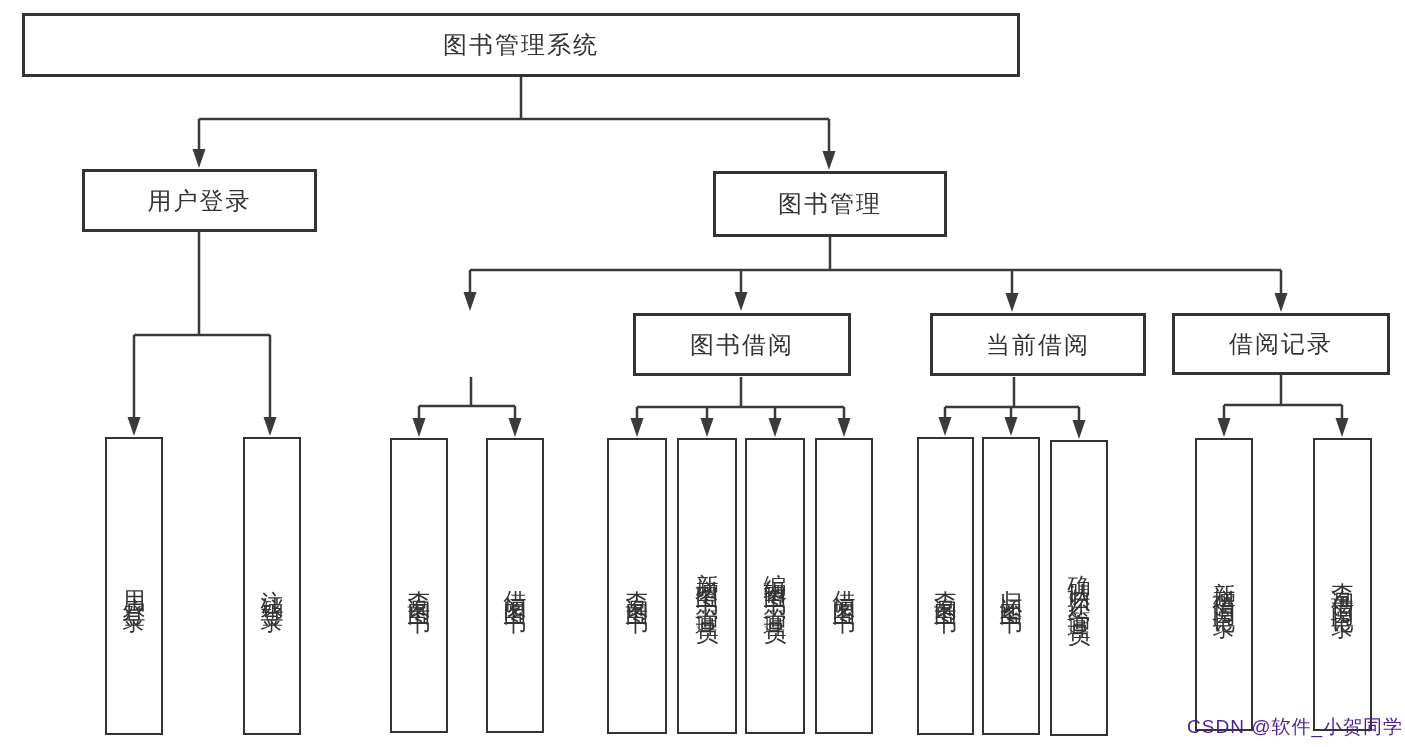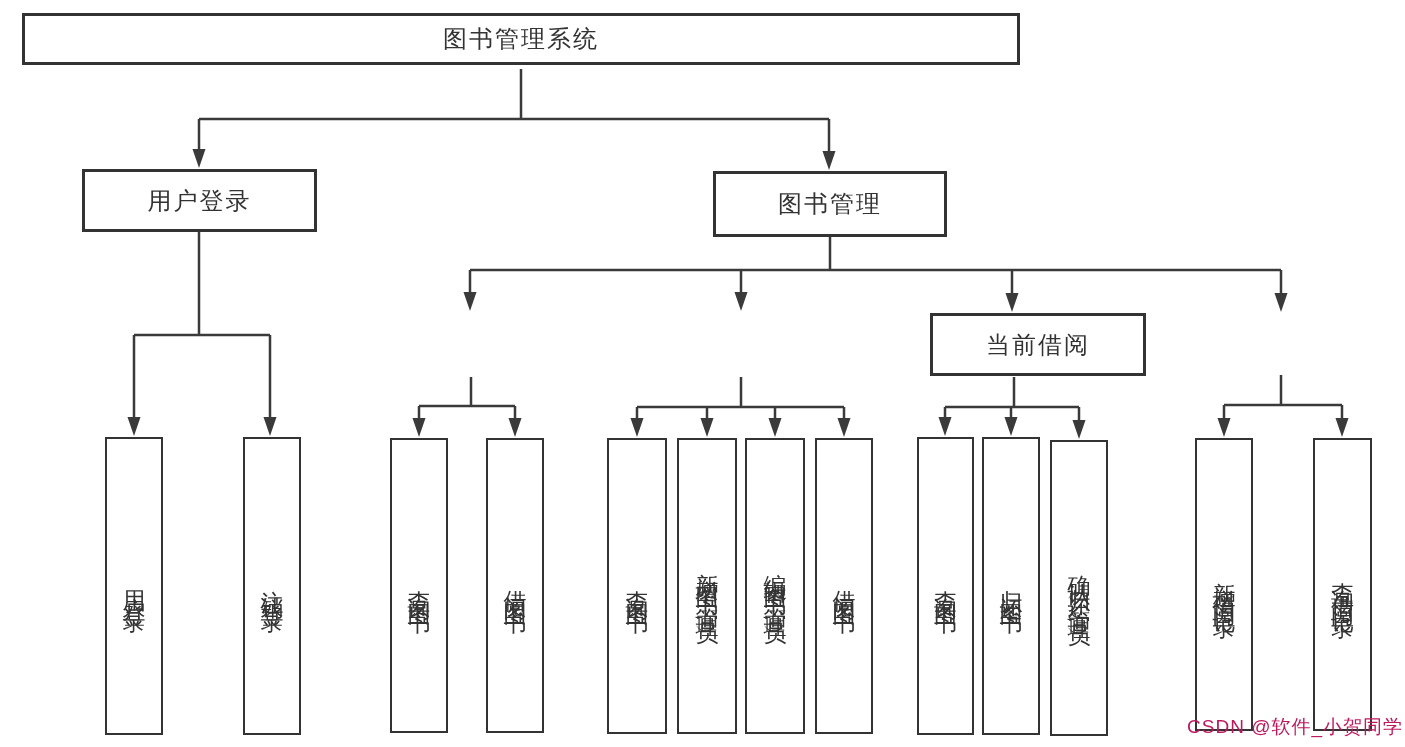--- a/index.html
+++ b/index.html
@@ -34,21 +34,21 @@
     writing-mode:vertical-rl;
     text-orientation:mixed;
     letter-spacing:7px;
     line-height:1;
   }
   .watermark{
     position:absolute;
     right:2px;
     top:714px;
     font-size:19px;
-    color:#be185d;
+    color:#4c1d95;
     letter-spacing:1px;
     white-space:nowrap;
   }
 </style>
 </head>
 <body>
 
 <div class="canvas">
 
   <svg class="wires" width="1405" height="747" viewBox="0 0 1405 747">
@@ -84,33 +84,39 @@
       <polygon points="775,437 768.5,418 781.5,418"></polygon>
       <polygon points="844,437 837.5,418 850.5,418"></polygon>
       <polygon points="945,436 938.5,417 951.5,417"></polygon>
       <polygon points="1011,436 1004.5,417 1017.5,417"></polygon>
       <polygon points="1079,439 1072.5,420 1085.5,420"></polygon>
       <polygon points="1224,437 1217.5,418 1230.5,418"></polygon>
       <polygon points="1342,437 1335.5,418 1348.5,418"></polygon>
     </g>
   </svg>
 
-  <div class="node h-node" style="left:22px;top:13px;width:998px;height:52px">
+  <div class="node h-node" style="left:22px;top:13px;width:998px;height:64px">
     <span>图书管理系统</span>
   </div>
 
   <div class="node h-node" style="left:82px;top:169px;width:235px;height:63px">
     <span>用户登录</span>
   </div>
   <div class="node h-node" style="left:713px;top:171px;width:234px;height:66px">
     <span>图书管理</span>
   </div>
 
+  <div class="node h-node" style="left:633px;top:313px;width:218px;height:63px">
+    <span>图书借阅</span>
+  </div>
   <div class="node h-node" style="left:930px;top:313px;width:216px;height:63px">
     <span>当前借阅</span>
+  </div>
+  <div class="node h-node" style="left:1172px;top:313px;width:218px;height:62px">
+    <span>借阅记录</span>
   </div>
 
   <div class="node v-node" style="left:105px;top:437px;width:58px;height:298px">
     <span>用户登录</span>
   </div>
   <div class="node v-node" style="left:243px;top:437px;width:58px;height:298px">
     <span>注销登录</span>
   </div>
 
   <div class="node v-node" style="left:390px;top:438px;width:58px;height:295px">

